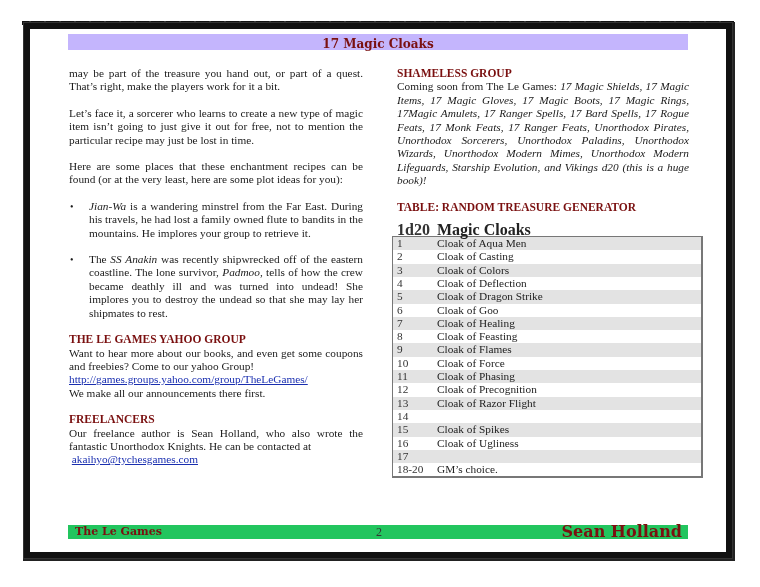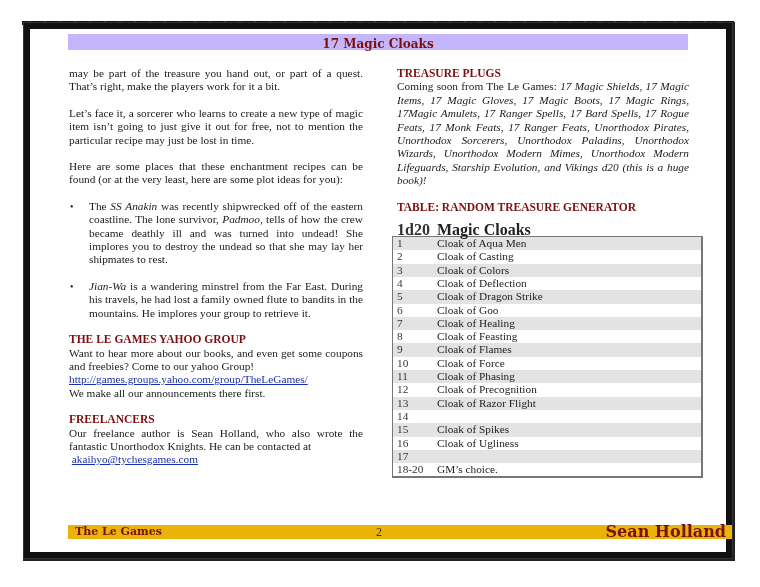--- a/index.html
+++ b/index.html
@@ -8,21 +8,21 @@
     .page-frame { position: absolute; left: 24px; top: 23px; width: 708px; height: 535px;
                   border: 6px solid #111; box-sizing: border-box; background: #fff;
                   box-shadow: 0 0 0 1px #333, 1px 1px 0 2px #222; }
     .frame-rough-top { position: absolute; left: 22px; top: 21px; width: 712px; height: 4px;
                        background: repeating-linear-gradient(90deg, #111 0 7px, #333 7px 9px, #111 9px 15px); }
     .header-bar { position: absolute; left: 68px; top: 34px; width: 620px; height: 16px;
                   background: #c4b5fd; text-align: center; }
     .header-bar span { font-family: "DejaVu Serif", serif; font-weight: bold; font-size: 12px;
                        color: #7a1010; line-height: 16px; }
     .footer-bar { position: absolute; left: 68px; top: 525px; width: 620px; height: 14px;
-                  background: #eab308; padding-left: 44px; }
+                  background: #22c55e; }
     .footer-left { position: absolute; left: 7px; top: 0; font-family: "DejaVu Serif", serif;
                    font-weight: bold; font-size: 11px; color: #7a1010; line-height: 14px; }
     .footer-center { position: absolute; left: 308px; top: 0; font-family: "Liberation Serif", serif;
                      font-size: 12px; color: #333; line-height: 14px; }
     .footer-right { position: absolute; right: 6px; top: 0; font-family: "DejaVu Serif", serif;
                     font-weight: bold; font-size: 16px; color: #7a1010; line-height: 14px; }
 
     .col { position: absolute; font-size: 11.3px; line-height: 13.4px; text-align: justify; }
     .col-left { left: 69px; top: 67px; width: 294px; }
     .col-right { left: 397px; top: 67px; width: 292px; }
@@ -53,38 +53,38 @@
 
 <div class="header-bar">
   <span>17 Magic Cloaks</span>
 </div>
 
 <div class="col col-left">
   <p>may be part of the treasure you hand out, or part of a quest. That’s right, make the players work for it a bit.</p>
   <p>Let’s face it, a sorcerer who learns to create a new type of magic item isn’t going to just give it out for free, not to mention the particular recipe may just be lost in time.</p>
   <p>Here are some places that these enchantment recipes can be found (or at the very least, here are some plot ideas for you):</p>
   <ul>
+    <li><em>Jian-Wa</em><span> is a wandering minstrel from the Far East. During his travels, he had lost a family owned flute to bandits in the mountains. He implores your group to retrieve it.</span></li>
     <li><span>The </span><em>SS Anakin</em><span> was recently shipwrecked off of the eastern coastline. The lone survivor, </span><em>Padmoo</em><span>, tells of how the crew became deathly ill and was turned into undead! She implores you to destroy the undead so that she may lay her shipmates to rest.</span></li>
-    <li><em>Jian-Wa</em><span> is a wandering minstrel from the Far East. During his travels, he had lost a family owned flute to bandits in the mountains. He implores your group to retrieve it.</span></li>
   </ul>
   <div class="heading">THE LE GAMES YAHOO GROUP</div>
   <div style="margin-bottom:13px;">
     <span>Want to hear more about our books, and even get some coupons and freebies? Come to our yahoo Group!</span><br>
     <a class="link">http://games.groups.yahoo.com/group/TheLeGames/</a><br>
     <span>We make all our announcements there first.</span>
   </div>
   <div class="heading">FREELANCERS</div>
   <div>
     <span>Our freelance author is Sean Holland, who also wrote the fantastic Unorthodox Knights. He can be contacted at</span><br>
     &nbsp;<a class="link">akaihyo@tychesgames.com</a>
   </div>
 </div>
 
 <div class="col col-right">
-  <div class="heading">TREASURE PLUGS</div>
+  <div class="heading">SHAMELESS GROUP</div>
   <p><span>Coming soon from The Le Games: </span><em>17 Magic Shields, 17 Magic Items, 17 Magic Gloves, 17 Magic Boots, 17 Magic Rings, 17Magic Amulets, 17 Ranger Spells, 17 Bard Spells, 17 Rogue Feats, 17 Monk Feats, 17 Ranger Feats, Unorthodox Pirates, Unorthodox Sorcerers, Unorthodox Paladins, Unorthodox Wizards, Unorthodox Modern Mimes, Unorthodox Modern Lifeguards, Starship Evolution, and Vikings d20 (this is a huge book)!</em></p>
 
   <div class="table-heading">TABLE: RANDOM TREASURE GENERATOR</div>
   <div class="tbl-head">
     <span class="c1">1d20</span>
     <span class="c2">Magic Cloaks</span>
   </div>
   <div class="tbl">
     <div class="tbl-row">
         <span class="c1">1</span>

